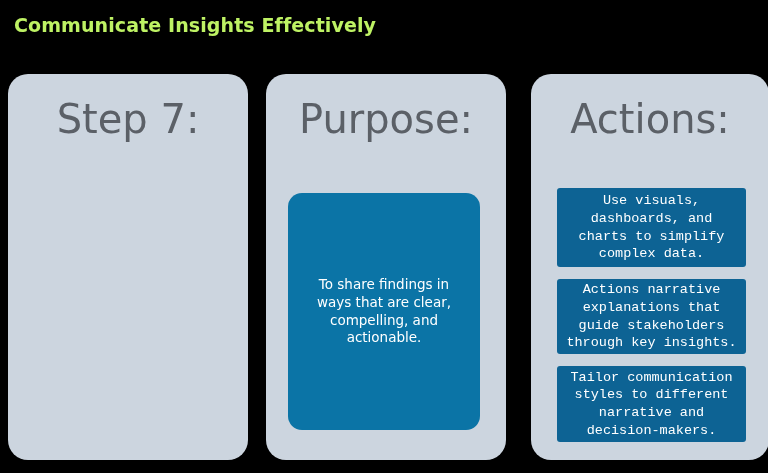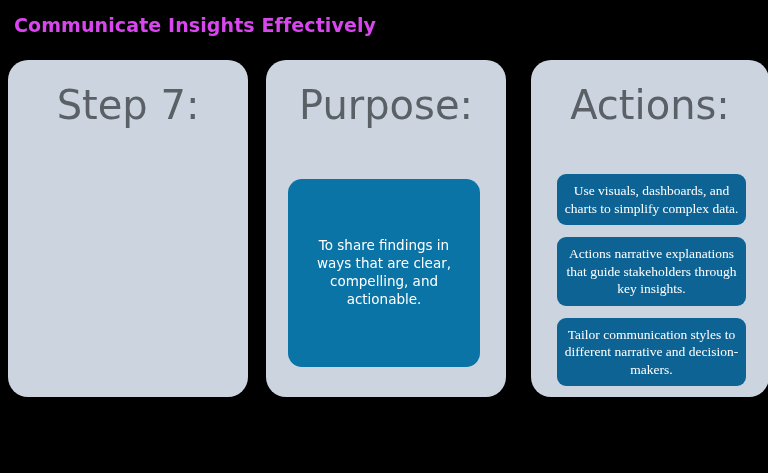--- a/index.html
+++ b/index.html
@@ -17,36 +17,36 @@
 
   
   .slide-title {
     position: absolute;
     left: 14px;
     top: 14px;
     font-family: "DejaVu Sans", sans-serif;
     font-size: 19px;
     font-weight: bold;
     letter-spacing: 0.1px;
-    color: #d946ef;
+    color: #bef264;
     white-space: nowrap;
   }
 
   
   .panels {
     position: absolute;
     left: 0;
     top: 58px;
     width: 768px;
     height: 386px;
   }
   .panel {
     position: absolute;
-    top: 2px;
-    height: 337px;
+    top: 16px;
+    height: 386px;
     background: #ccd5df;
     border-radius: 20px;
     box-sizing: border-box;
   }
   .panel-step    { left: 8px;   width: 240px; }
   .panel-purpose { left: 266px; width: 240px; }
   .panel-actions { left: 522px; width: 238px; margin-left: 9px; }
 
   .panel-heading {
     position: absolute;
@@ -92,23 +92,23 @@
     right: 23px;
     top: 114px;
     bottom: 21px;
     display: flex;
     flex-direction: column;
     justify-content: flex-start;
     gap: 12px;
   }
   .action-card {
     background: #0d6394;
-    border-radius: 9px;
+    border-radius: 3px;
     color: #ffffff;
-    font-family: Liberation Serif, serif;
+    font-family: Liberation Mono, monospace;
     font-size: 13.5px;
     line-height: 1.3;
     text-align: center;
     padding: 8px 7px;
     box-sizing: border-box;
     display: flex;
     align-items: center;
     justify-content: center;
   }
   .action-card.c1 { height: 79px; }

